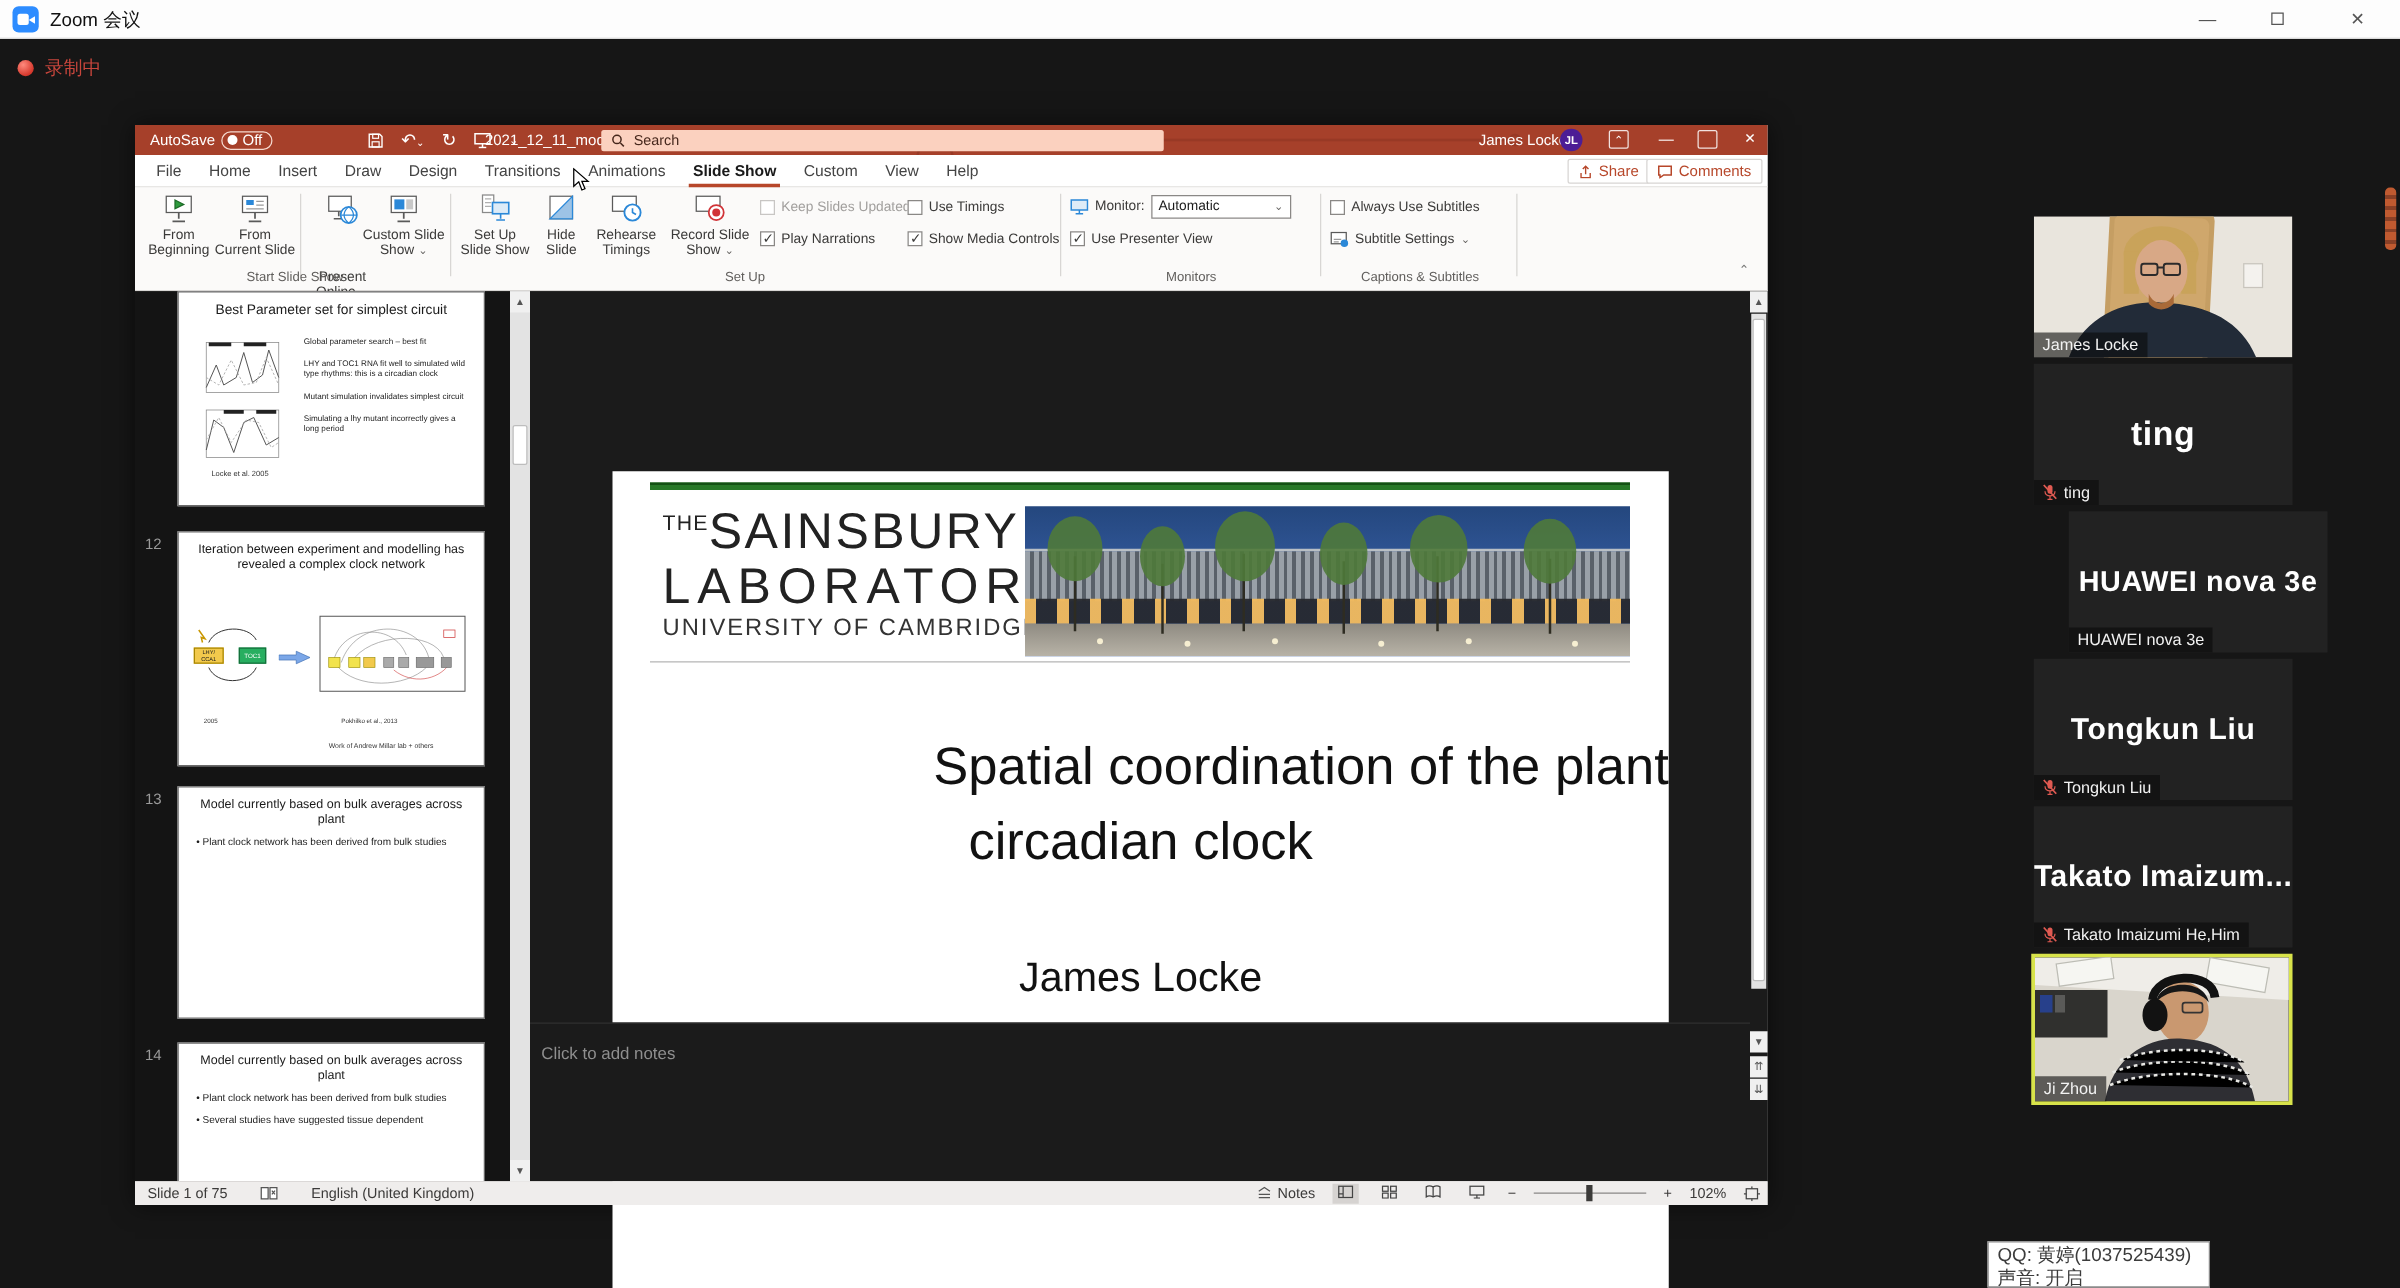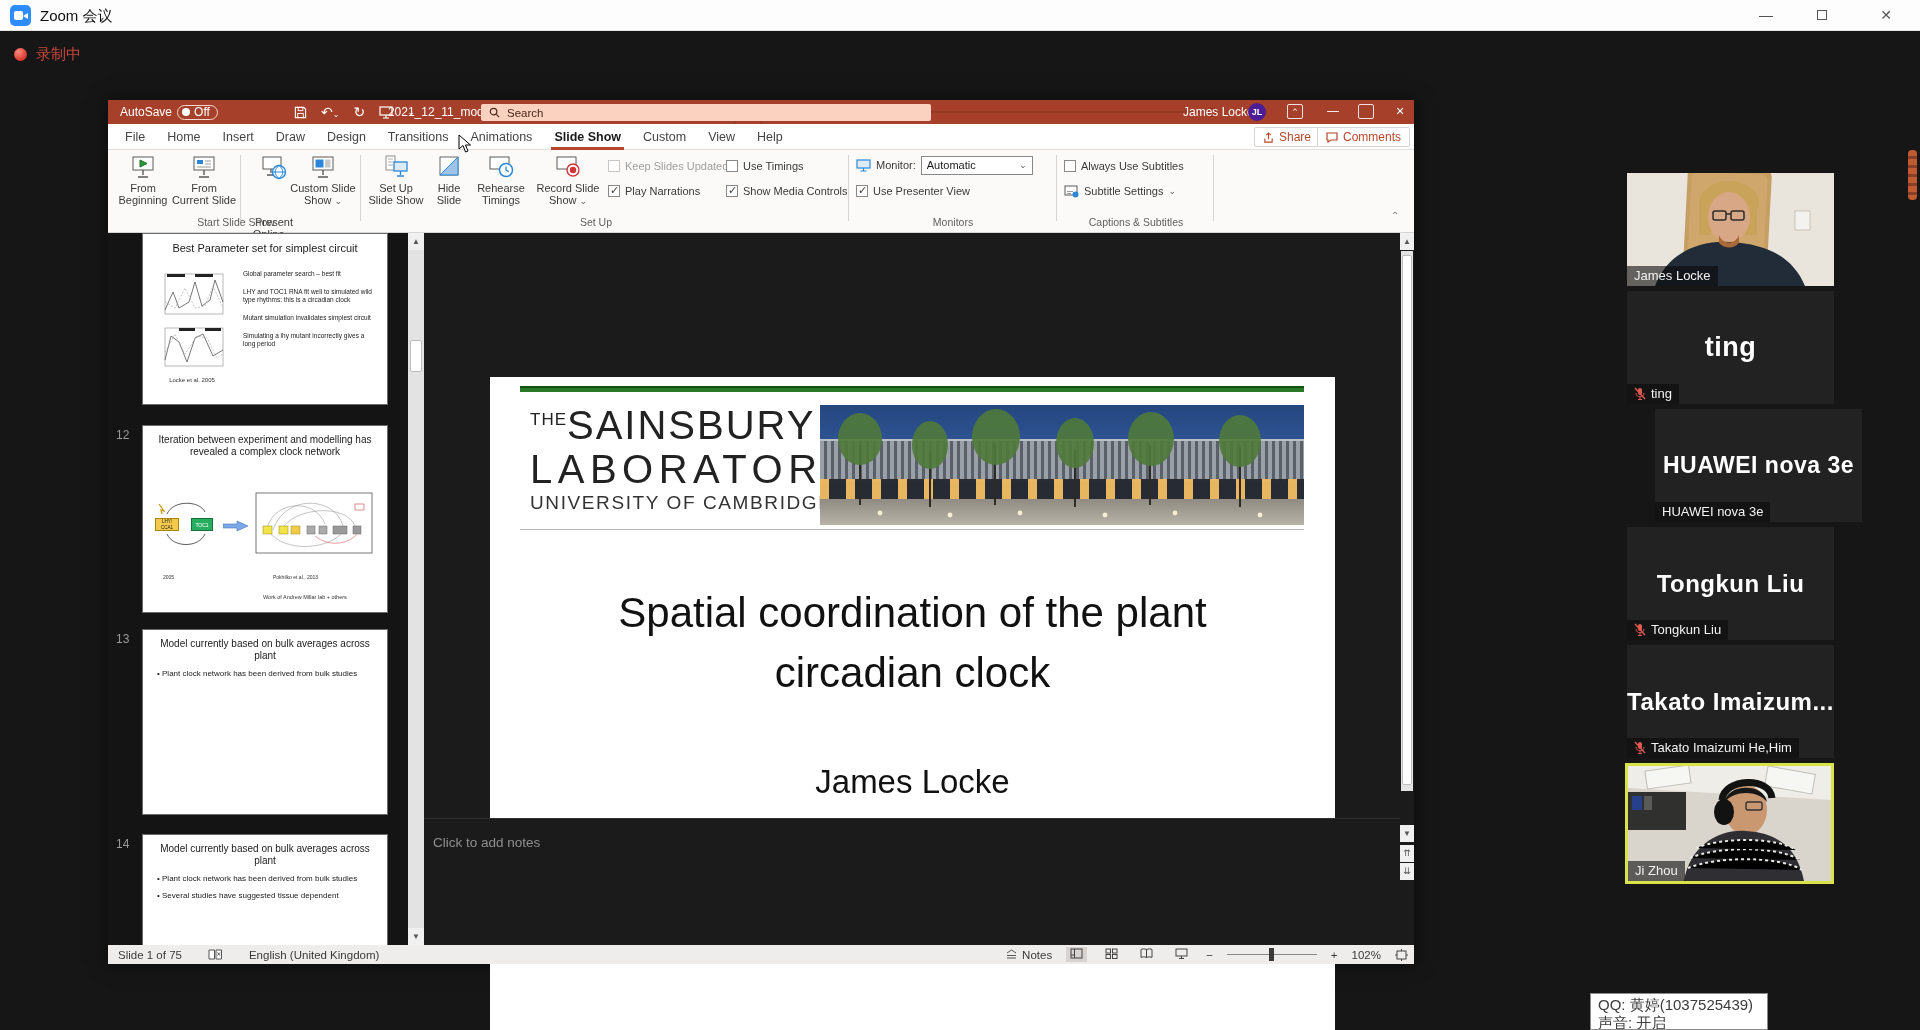--- a/index.html
+++ b/index.html
@@ -482,21 +482,21 @@
               <circle cx="60" cy="108" r="2.4"></circle>
                 <circle cx="130" cy="110" r="2.4"></circle>
                 <circle cx="200" cy="108" r="2.4"></circle>
               <circle cx="285" cy="110" r="2.4"></circle>
                 <circle cx="355" cy="108" r="2.4"></circle>
                 <circle cx="440" cy="110" r="2.4"></circle>
             </g>
           </svg>
         </div>
         <div id="divider"></div>
-        <div class="slide-title" style="top:212px;">Spatial coordination of the plant</div>
+        <div class="slide-title" style="top:212px;text-align:right;">Spatial coordination of the plant</div>
         <div class="slide-title" style="top:272px;">circadian clock</div>
         <div class="slide-sub" style="top:386px;">James Locke</div>
         <div class="slide-sub" style="top:440px;">Sainsbury Laboratory</div>
         <div class="slide-sub" style="top:494px;">University of Cambridge</div>
       </div>
     </div>
 
     <div class="abs vscroll" style="left:1292px; top:0; width:14px; height:712px; background:#1b1b1b;">
       <div class="sbtn" style="left:0; top:0; width:14px;">▲</div>
       <div class="abs" style="left:1px; top:18px; width:12px; height:540px; background:#e3e3e3;"></div>

